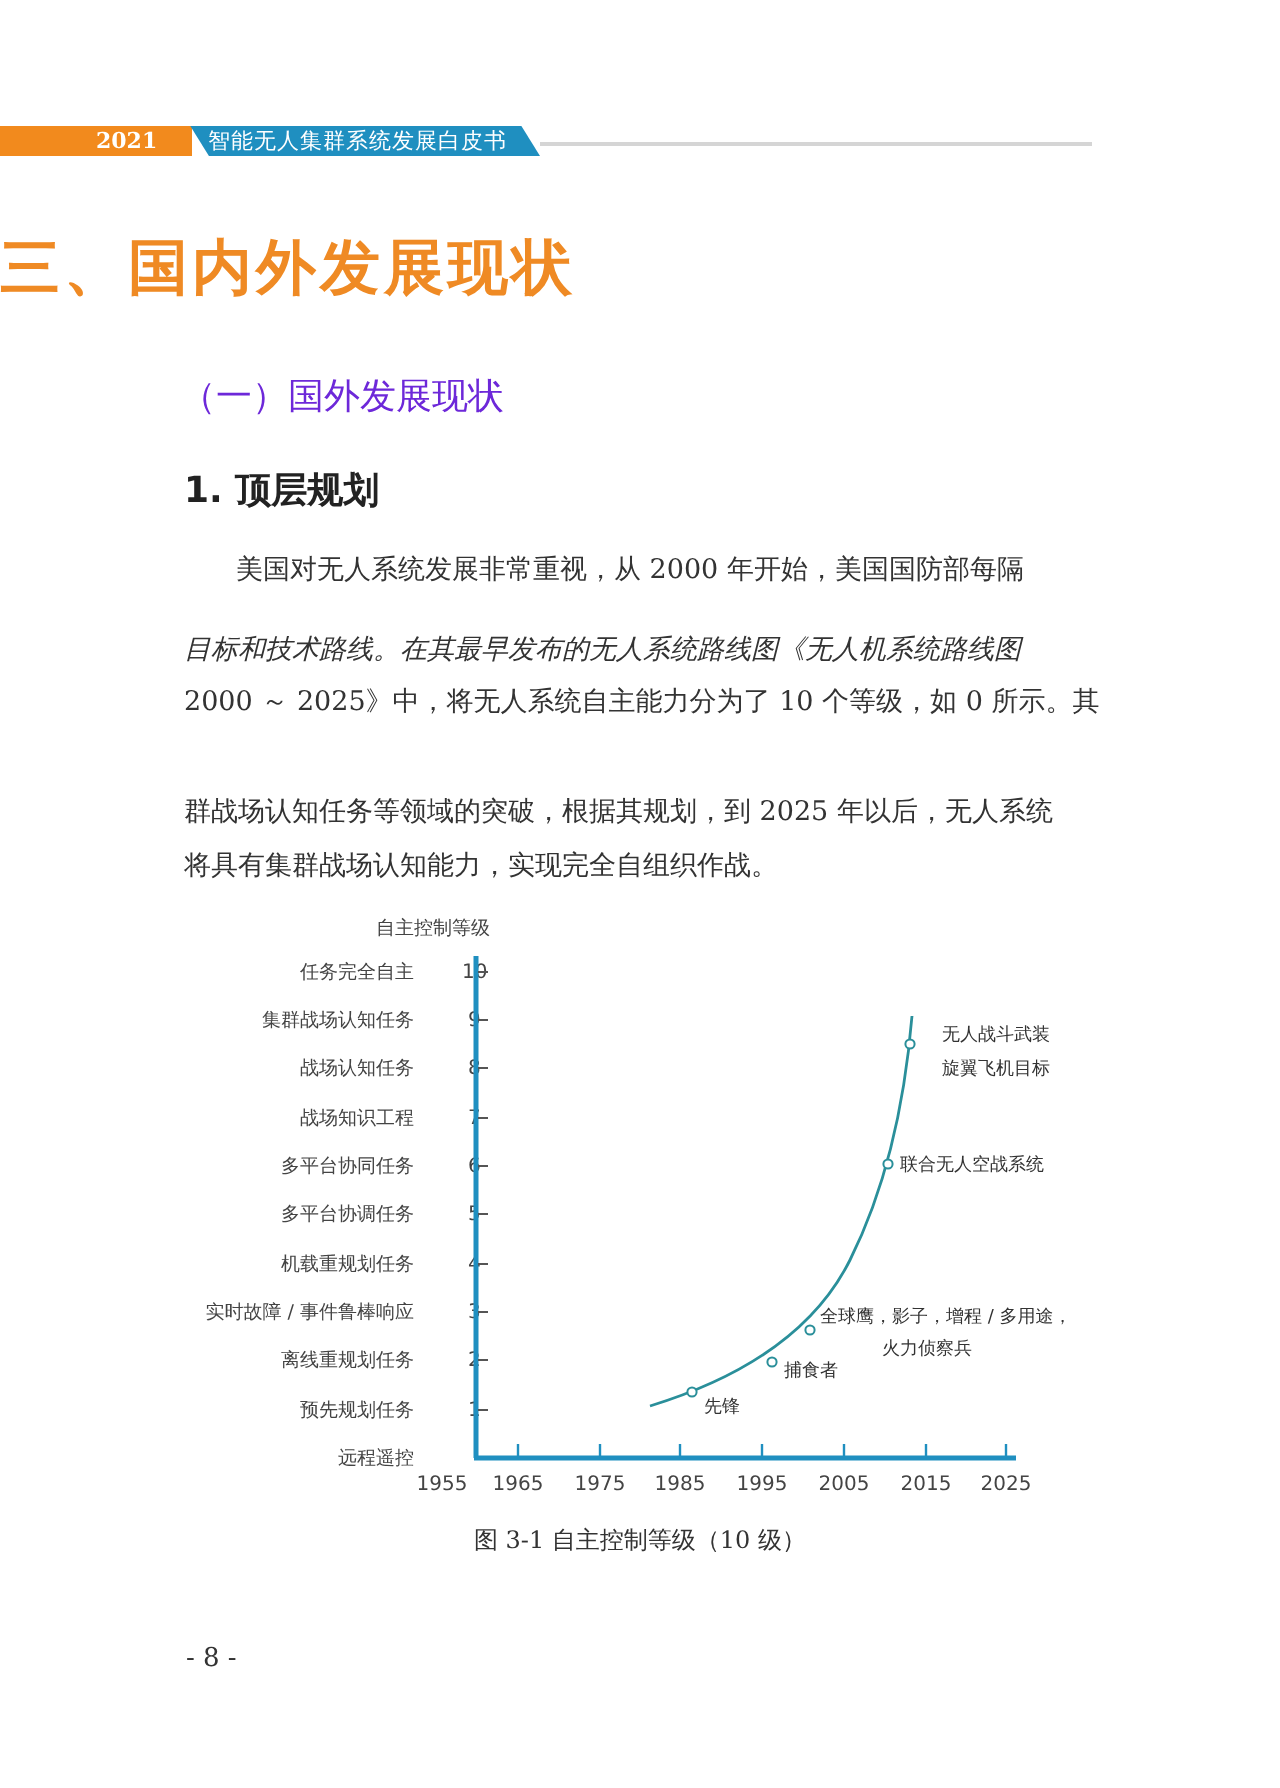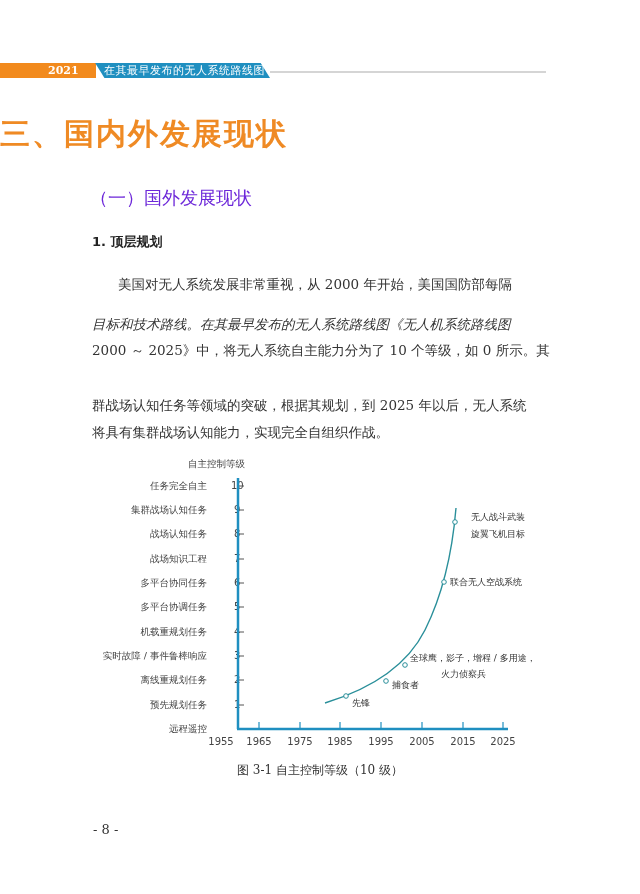--- a/index.html
+++ b/index.html
@@ -6,36 +6,36 @@
   body { width: 640px; height: 894px; position: relative; overflow: hidden; font-family: "DejaVu Sans", sans-serif; color: #333; }
   .header-band { position: absolute; left: 0; top: 63px; height: 15px; width: 640px; }
   .hb-orange { position: absolute; left: 0; top: 0; width: 96px; height: 15px; background: #f28a1d; }
   .hb-blue { position: absolute; left: 84px; top: 0; width: 186px; height: 15px; background: #1f8fc0; clip-path: polygon(6% 0, 95% 0, 100% 100%, 11% 100%); }
   .hb-year { position: absolute; left: 48px; top: 0; height: 15px; line-height: 15px; font-family: "DejaVu Serif", serif; font-weight: bold; font-size: 11px; color: #fff; }
   .hb-title { position: absolute; left: 104px; top: 0; height: 15px; line-height: 15px; font-size: 11px; color: #fff; letter-spacing: 0.5px; }
   .hb-line { position: absolute; left: 270px; top: 8px; width: 276px; height: 2px; background: #d5d5d5; }
 
   .chapter-title { position: absolute; left: 0; width: 640px; top: 114px; font-family: "DejaVu Serif", serif; font-weight: bold; font-size: 30px; color: #ef8a24; letter-spacing: 2px; }
   .section-title { position: absolute; left: 90px; top: 186px; font-size: 18px; color: #6d28d9; }
-  .sub-title { position: absolute; left: 92px; top: 233px; font-size: 13px; font-weight: bold; color: #222; }
+  .sub-title { position: absolute; left: 92px; top: 233px; font-size: 18px; font-weight: bold; color: #222; }
   .para { position: absolute; left: 92px; width: 460px; font-family: "DejaVu Serif", serif; font-size: 13.5px; color: #333; white-space: nowrap; }
 
   .chart { position: absolute; left: 0; top: 450px; width: 640px; height: 310px; padding-left: 20px; }
   .chart svg { position: absolute; left: 0; top: 0; }
   .caption { position: absolute; left: 0; width: 640px; top: 762px; text-align: center; font-family: "DejaVu Serif", serif; font-size: 12px; color: #333; }
   .page-num { position: absolute; left: 93px; top: 822px; font-family: "DejaVu Serif", serif; font-size: 13px; color: #333; }
 </style>
 </head>
 <body>
 
 <div class="header-band">
   <div class="hb-orange"></div>
   <div class="hb-blue"></div>
   <span class="hb-year">2021</span>
-  <span class="hb-title">在其最早发布的无人系统路线图</span>
+  <span class="hb-title">智能无人集群系统发展白皮书</span>
   <div class="hb-line"></div>
 </div>
 
 <div class="chapter-title">三、国内外发展现状</div>
 <div class="section-title">（一）国外发展现状</div>
 <div class="sub-title">1. 顶层规划</div>
 
 <div class="para" style="left:118px; top:276px;">美国对无人系统发展非常重视，从 2000 年开始，美国国防部每隔</div>
 <div class="para" style="top:316px;font-style:italic;">目标和技术路线。在其最早发布的无人系统路线图《无人机系统路线图</div>
 <div class="para" style="top:342px;">2000 ～ 2025》中，将无人系统自主能力分为了 10 个等级，如 0 所示。其</div>

